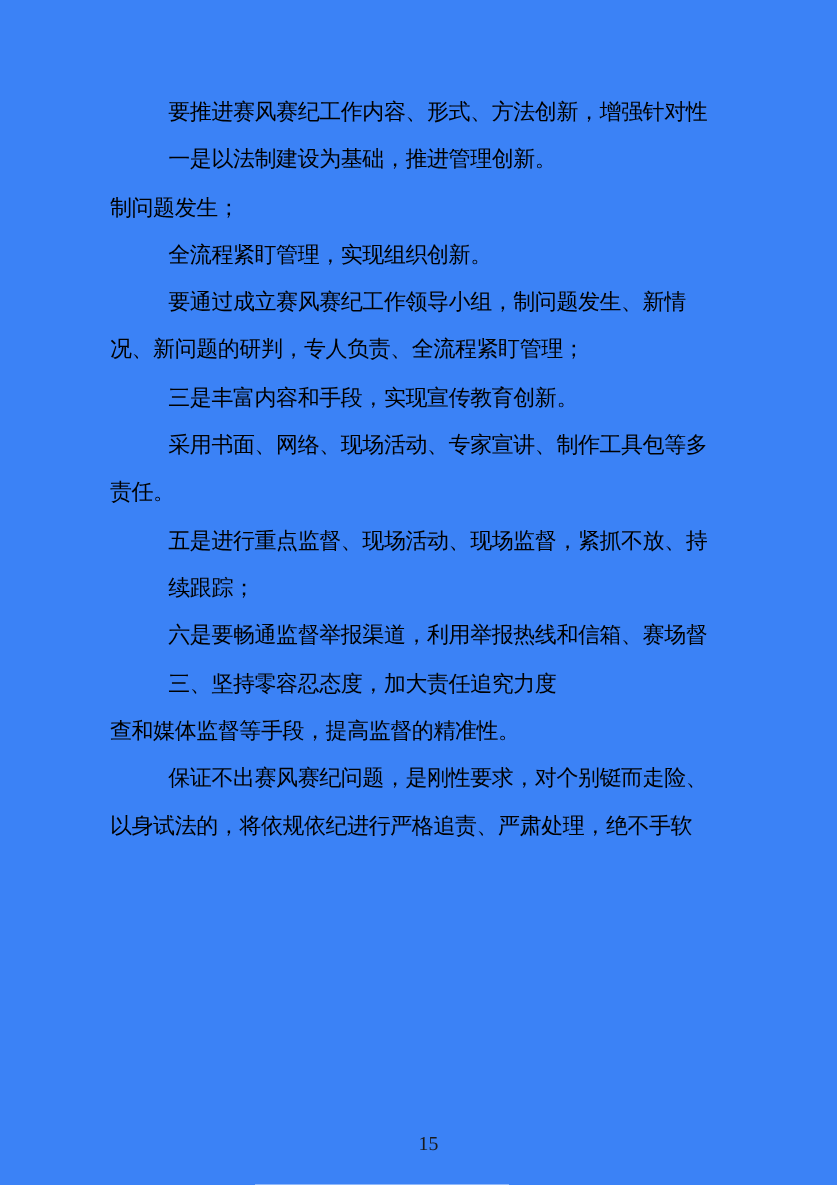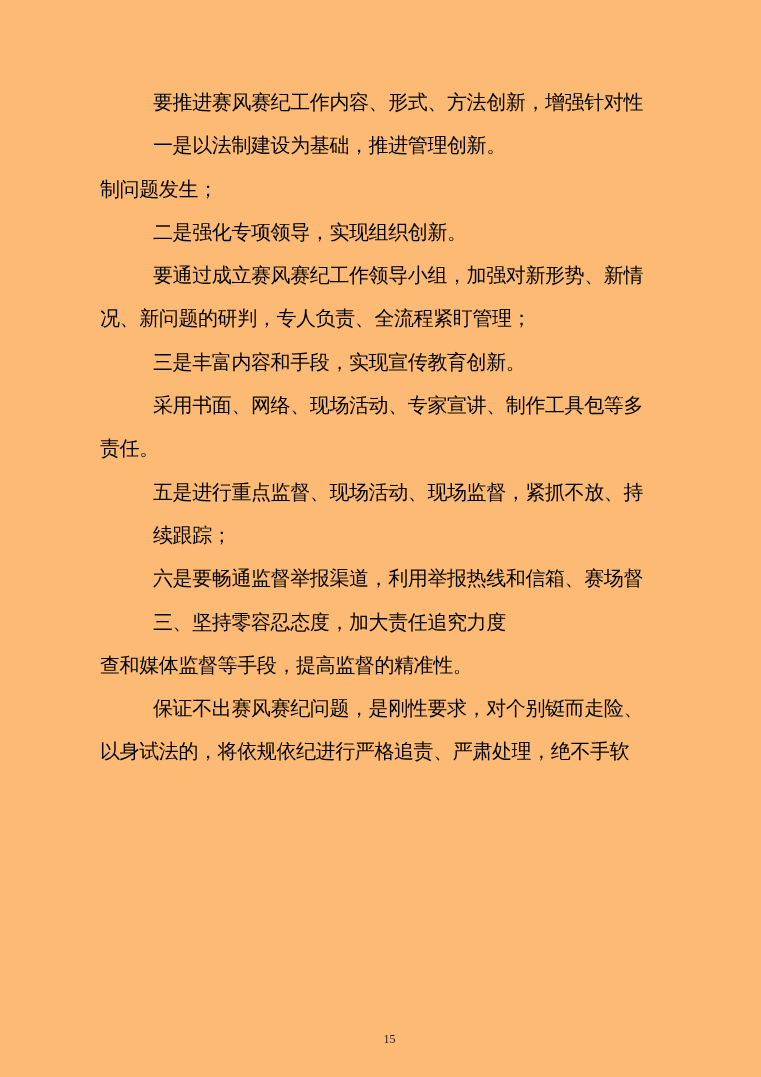--- a/index.html
+++ b/index.html
@@ -4,21 +4,21 @@
 <style>
   html, body {
     margin: 0;
     padding: 0;
     background: #ffffff;
   }
   .page {
     position: relative;
     width: 761px;
     height: 1077px;
-    background: #fdba74;
+    background: #3b82f6;
     overflow: hidden;
     font-family: "Liberation Serif", "DejaVu Serif", serif;
     color: #000000;
   }
   .doc {
     position: absolute;
     left: 100px;
     top: 81px;
     width: 561px;
   }
@@ -32,35 +32,35 @@
   .line.indent {
     padding-left: 53px;
   }
   .page-num {
     position: absolute;
     top: 1031px;
     left: 0;
     width: 100%;
     text-align: center;
     text-indent: 18px;
-    font-size: 12px;
+    font-size: 18px;
     line-height: 16px;
     color: #1a1a1a;
   }
 </style>
 </head>
 <body>
 
 <div class="page">
   <div class="doc">
       <div class="line indent">要推进赛风赛纪工作内容、形式、方法创新，增强针对性</div>
       <div class="line indent">一是以法制建设为基础，推进管理创新。</div>
       <div class="line">制问题发生；</div>
-      <div class="line indent">二是强化专项领导，实现组织创新。</div>
-      <div class="line indent">要通过成立赛风赛纪工作领导小组，加强对新形势、新情</div>
+      <div class="line indent">全流程紧盯管理，实现组织创新。</div>
+      <div class="line indent">要通过成立赛风赛纪工作领导小组，制问题发生、新情</div>
       <div class="line">况、新问题的研判，专人负责、全流程紧盯管理；</div>
       <div class="line indent">三是丰富内容和手段，实现宣传教育创新。</div>
       <div class="line indent">采用书面、网络、现场活动、专家宣讲、制作工具包等多</div>
       <div class="line">责任。</div>
       <div class="line indent">五是进行重点监督、现场活动、现场监督，紧抓不放、持</div>
       <div class="line indent">续跟踪；</div>
       <div class="line indent">六是要畅通监督举报渠道，利用举报热线和信箱、赛场督</div>
       <div class="line indent">三、坚持零容忍态度，加大责任追究力度</div>
       <div class="line">查和媒体监督等手段，提高监督的精准性。</div>
       <div class="line indent">保证不出赛风赛纪问题，是刚性要求，对个别铤而走险、</div>

